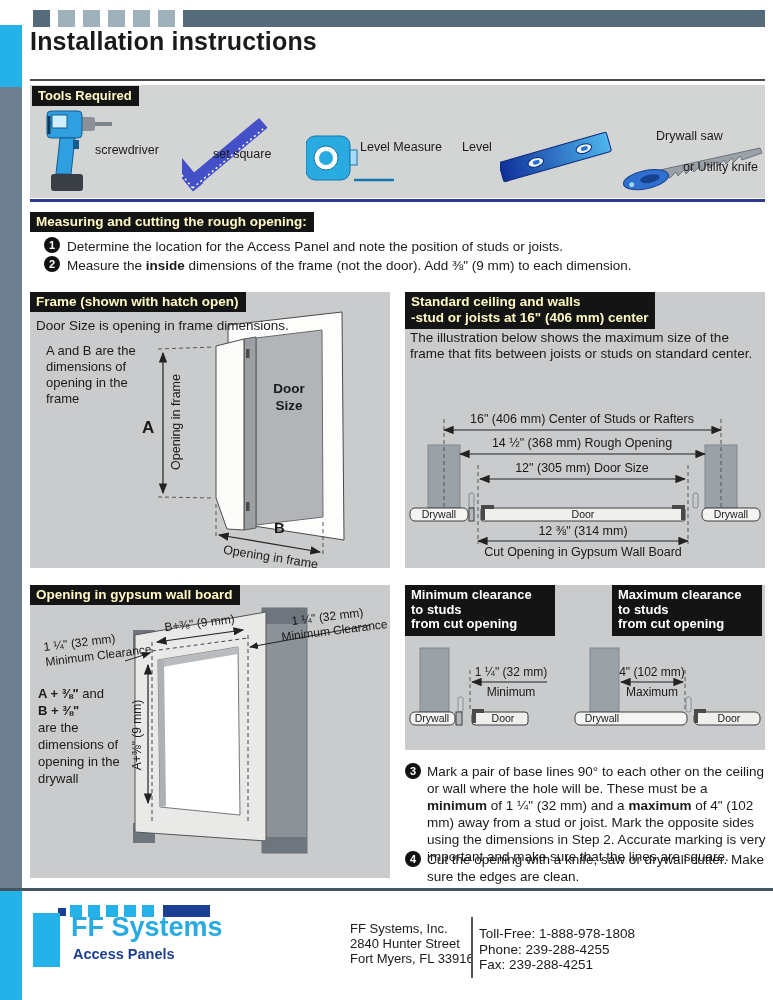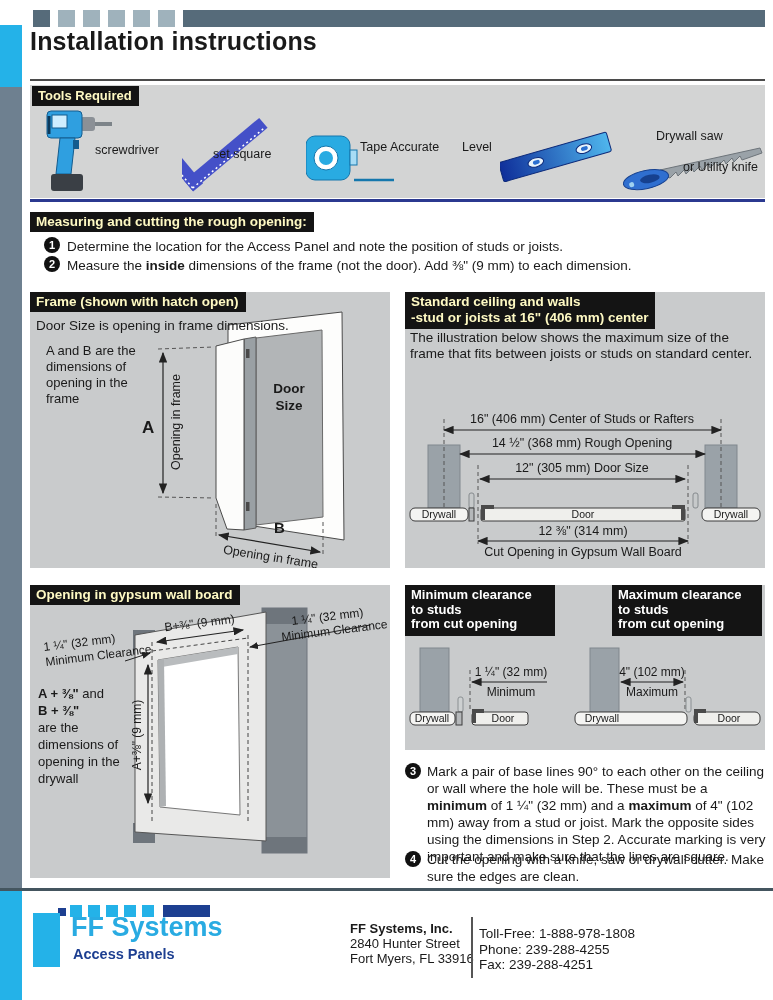--- a/index.html
+++ b/index.html
@@ -63,21 +63,21 @@
   
   #footer-line{left:0;top:888px;width:773px;height:3px;background:#44555f;}
   #logo-sm-navy{left:58px;top:908px;width:8px;height:8px;background:#1d3f91;}
   .logo-cy{position:absolute;top:905px;width:12px;height:12px;background:#24b2e8;}
   #logo-navy-bar{left:163px;top:905px;width:47px;height:12px;background:#1d3f91;}
   #logo-big-cyan{left:33px;top:913px;width:27px;height:54px;background:#24b2e8;}
   #logo-name{left:71px;top:912px;font-size:27px;font-weight:bold;color:#29abe2;}
   #logo-sub{left:73px;top:946px;font-size:14.5px;font-weight:bold;color:#1d3f91;}
   .ft{position:absolute;font-size:13px;line-height:15px;white-space:nowrap;}
   #ft-company{left:350px;top:921px;}
-  #ft-company .b{font-weight:bold;}
+  #ft-company .b{font-weight:normal;}
   #ft-vline{left:471px;top:917px;width:2px;height:61px;background:#555;}
   #ft-phones{left:479px;top:926px;font-size:13.5px;line-height:15.5px;}
   #ft-web{left:618px;top:921px;font-size:13.5px;line-height:15.5px;}
   svg text{font-family:"Liberation Sans",sans-serif;fill:#1a1a1a;}
   .dim{font-size:12.5px;} .sm{font-size:10.5px;} .dimb{font-size:12px;}
 </style>
 </head>
 <body>
 
 <div class="page">
@@ -121,21 +121,21 @@
   </svg>
   <span class="tool-label" id="tool-square-label">set square</span>
 
   <svg class="abs" style="left:306px;top:134px" width="90" height="55" viewBox="0 0 90 55">
     <rect x="0" y="2" width="44" height="44" rx="9" fill="#29abe2" stroke="#1477ad"></rect>
     <circle cx="20" cy="24" r="12" fill="#fff" stroke="#1477ad"></circle>
     <circle cx="20" cy="24" r="7" fill="#29abe2"></circle>
     <rect x="44" y="16" width="7" height="15" fill="#a8dcf5" stroke="#1477ad"></rect>
     <line x1="48" y1="46" x2="88" y2="46" stroke="#1477ad" stroke-width="2.5"></line>
   </svg>
-  <span class="tool-label" id="tool-tape-label">Tape Accurate</span>
+  <span class="tool-label" id="tool-tape-label">Level Measure</span>
 
   <svg class="abs" style="left:500px;top:124px" width="120" height="66" viewBox="0 0 120 66">
     <defs>
       <linearGradient id="lvg" x1="0" y1="0" x2="1" y2="0">
         <stop offset="0" stop-color="#0f2f9a"></stop>
           <stop offset="1" stop-color="#4fb6ed"></stop>
       </linearGradient>
     </defs>
     <g transform="rotate(-16 10 50)">
       <rect x="2" y="36" width="112" height="20" rx="2" fill="url(#lvg)" stroke="#0c2a7a"></rect>

